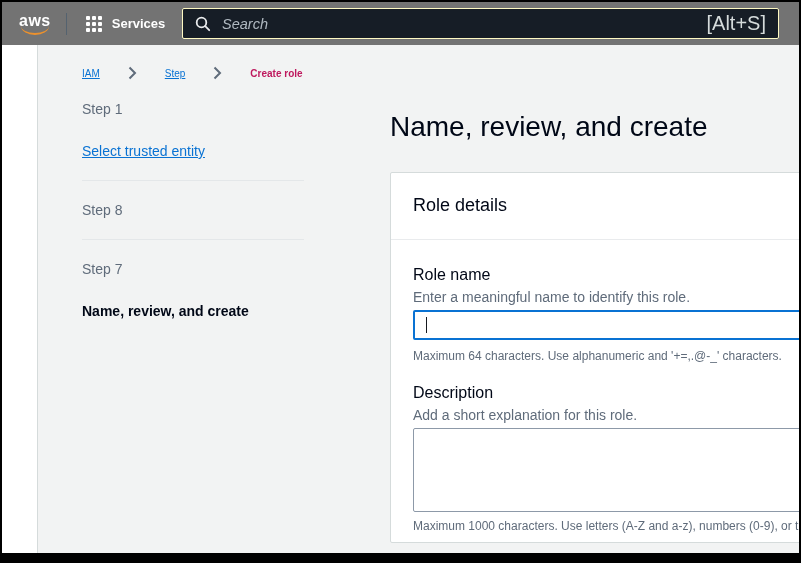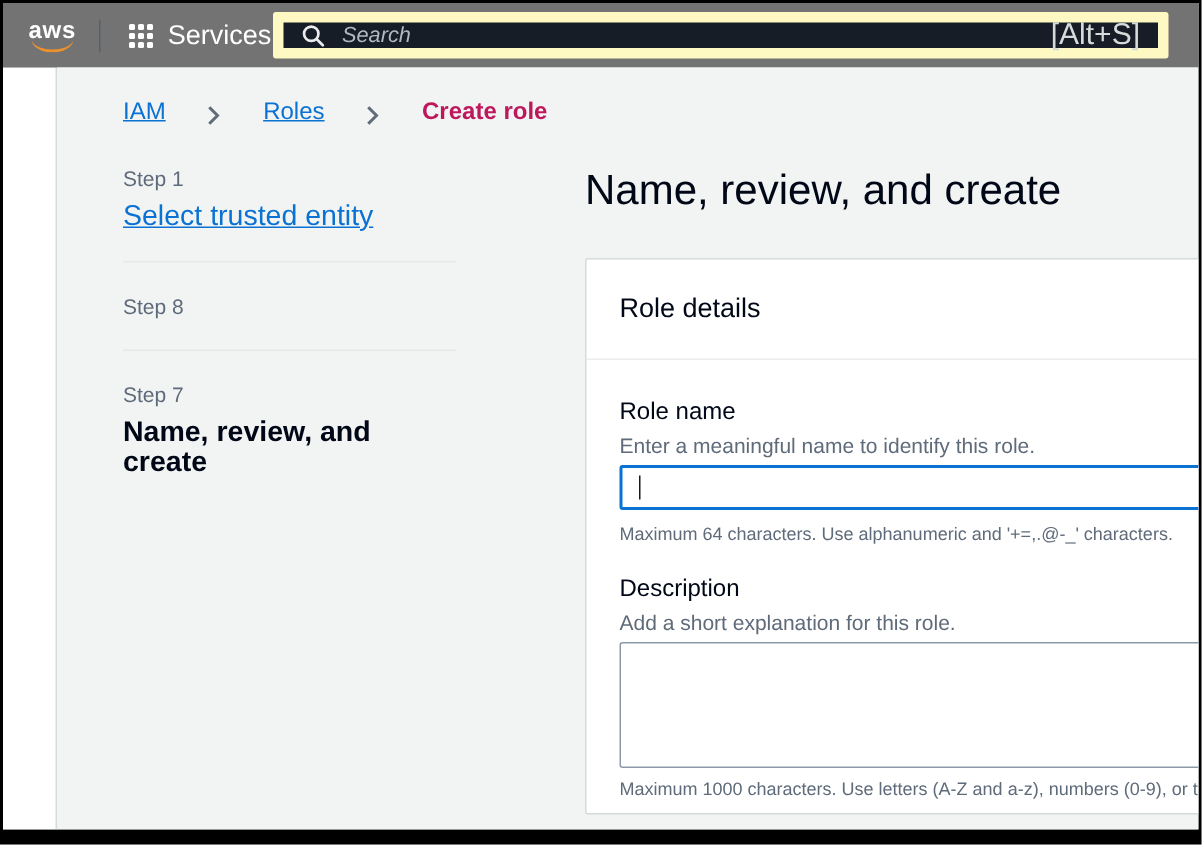--- a/index.html
+++ b/index.html
@@ -48,28 +48,28 @@
     display: flex; align-items: center; gap: 10px;
     margin-left: 19px; cursor: pointer;
   }
   .grid-icon {
     display: grid;
     grid-template-columns: repeat(3, 4px);
     grid-template-rows: repeat(3, 4px);
     gap: 2px;
   }
   .grid-icon i { background: #fff; border-radius: 1px; }
-  .services-label { color: #fff; font-size: 18px; font-weight: normal; }
+  .services-label { color: #fff; font-size: 13px; font-weight: bold; }
 
   .search-box {
     position: absolute;
     left: 180px; top: 6px;
     width: 597px; height: 31px;
     background: #161d26;
-    border: 7px solid #fef9c3;
+    border: 1px solid #fef9c3;
     border-radius: 2px;
     display: flex; align-items: center;
     padding: 0 12px;
     cursor: text;
   }
   .search-box .mag { margin-right: 11px; display: flex; }
   .search-placeholder {
     color: #b0b9c1; font-size: 14.5px; font-style: italic; flex: 1;
   }
   .search-shortcut { color: #d5dbdb; font-size: 20px; }
@@ -79,32 +79,32 @@
   .left-rail {
     width: 36px; background: #ffffff; border-right: 1px solid #d5dbdb;
   }
   .content {
     position: relative; flex: 1; background: #f2f3f3; overflow: hidden;
   }
 
   
   .breadcrumb {
     position: absolute; left: 44px; top: 21px;
-    display: flex; align-items: flex-end; gap: 28px;
-    font-size: 16px;
+    display: flex; align-items: center; gap: 28px;
+    font-size: 10px;
   }
   .crumb-link { color: #0972d3; text-decoration: underline; cursor: pointer; }
   .crumb-current { color: #be185d; font-weight: bold; }
   .crumb-sep { display: flex; align-items: center; }
 
   
-  .steps { position: absolute; left: 44px; top: 64px; width: 222px; }
+  .steps { position: absolute; left: 44px; top: 54px; width: 222px; }
   .step-num { font-size: 14px; line-height: 20px; color: #5f6b7a; }
   .step-title {
-    font-size: 19px; line-height: 20px; margin-top: 6px;
+    font-size: 14px; line-height: 20px; margin-top: 22px;
   }
   .step-title.link { color: #0972d3; text-decoration: underline; cursor: pointer; }
   .step-title.current { color: #000716; font-weight: bold; }
   .step-divider { border: 0; border-top: 1px solid #e4e7e9; margin: 19px 0; }
 
   
   .page-title {
     position: absolute; left: 352px; top: 63px;
     font-size: 28px; line-height: 38px; font-weight: 400; color: #000716;
   }
@@ -193,21 +193,21 @@
 
     <div class="content">
 
       <div class="breadcrumb">
         <span class="crumb-link">IAM</span>
         <span class="crumb-sep">
           <svg width="9" height="14" viewBox="0 0 9 14">
               <polyline points="1.5,1.5 7,7 1.5,12.5" fill="none" stroke="#5f6b7a" stroke-width="2"></polyline>
             </svg>
         </span>
-        <span class="crumb-link">Roles</span>
+        <span class="crumb-link">Step</span>
         <span class="crumb-sep">
           <svg width="9" height="14" viewBox="0 0 9 14">
               <polyline points="1.5,1.5 7,7 1.5,12.5" fill="none" stroke="#5f6b7a" stroke-width="2"></polyline>
             </svg>
         </span>
         <span class="crumb-current">Create role</span>
       </div>
 
       <nav class="steps">
         <div class="step">

